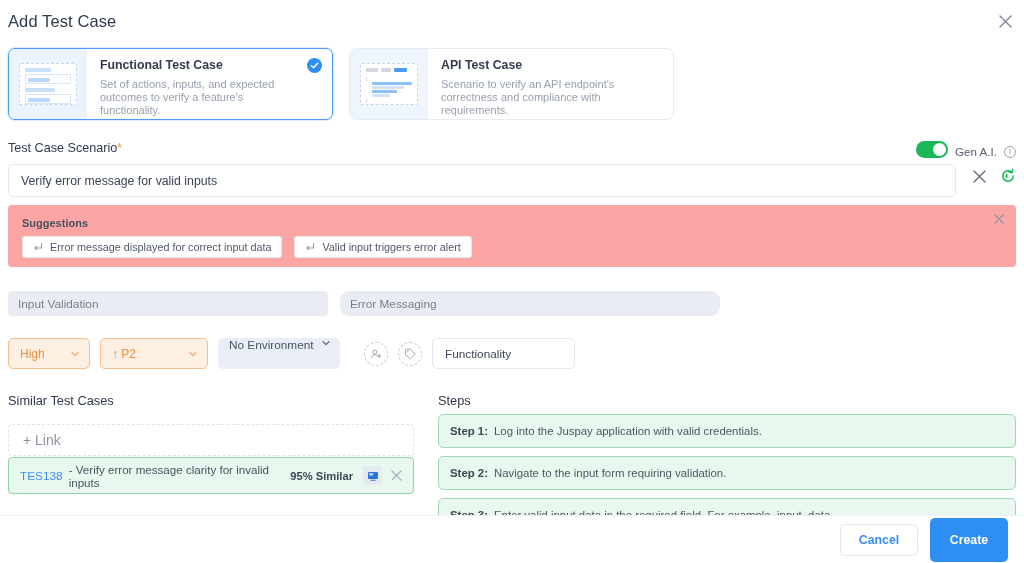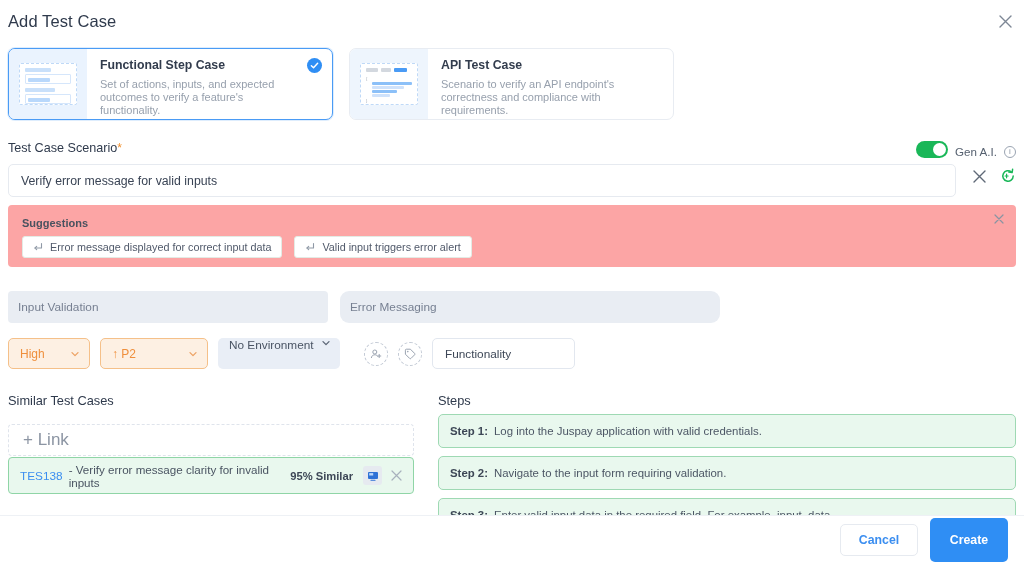--- a/index.html
+++ b/index.html
@@ -110,21 +110,21 @@
   .chip {
     height: 22px; background: #fff; border: 1px solid #e3ebe5; border-radius: 3px;
     display: flex; align-items: center; gap: 7px; padding: 0 10px;
     font-size: 10.8px; color: #50596a; cursor: pointer;
   }
   .chip-arrow { color: #8f99a6; display: flex; }
 
   
   .field-disabled {
     position: absolute; top: 291px; height: 25px; background: #e9edf3;
-    border-radius: 4px; display: flex; align-items: center; padding: 16px 10px;
+    border-radius: 4px; display: flex; align-items: center; padding: 9px 10px;
     font-size: 11.8px; color: #778092;
   }
   #field-input-validation { left: 8px; width: 320px; }
   #field-error-messaging { left: 340px; width: 380px; border-radius: 9px; }
 
   
   .meta-row { position: absolute; left: 8px; top: 338px; display: flex; align-items: center; gap: 10px; }
   .sel-orange {
     height: 31px; min-width: 82px; border: 1px solid #f5c089; background: #fdf0e3;
     border-radius: 5px; display: flex; align-items: center; justify-content: space-between;
@@ -145,21 +145,21 @@
     height: 31px; width: 143px; border: 1px solid #e2e7ef; border-radius: 5px; background: #fff;
     display: flex; align-items: center; padding: 0 12px; font-size: 11.8px; color: #3d4757;
   }
   .meta-spacer { width: 4px; }
 
   
   .sec-title-left { position: absolute; left: 8px; top: 393px; font-size: 12.8px; color: #2f3a4c; }
   .link-box {
     position: absolute; left: 8px; top: 424px; width: 406px; height: 32px;
     border: 1px dashed #dfe4ec; border-radius: 4px; background: #fff;
-    display: flex; align-items: center; padding: 0 14px; font-size: 17px; color: #8c95a3; cursor: pointer;
+    display: flex; align-items: center; padding: 0 14px; font-size: 14px; color: #8c95a3; cursor: pointer;
   }
   .similar-row {
     position: absolute; left: 8px; top: 457px; width: 406px; height: 37px;
     border: 1px solid #8fd5a6; border-radius: 4px; background: #e9f8ee;
     display: flex; align-items: center; padding: 0 11px; gap: 6px;
   }
   .sim-id { font-size: 11.8px; color: #3b8ef0; cursor: pointer; }
   .sim-title { font-size: 11.6px; color: #4a5462; flex: 1; }
   .sim-pct { font-size: 11.2px; font-weight: bold; color: #3d4756; margin-right: 4px; }
   .sim-preview {
@@ -214,21 +214,21 @@
     <div class="card selected">
       <div class="card-thumb">
         <div class="thumb-box">
           <div class="tb-lbl" style="width:26px"></div>
           <div class="tb-field"></div>
           <div class="tb-lbl" style="width:30px"></div>
           <div class="tb-field"></div>
         </div>
       </div>
       <div class="card-body">
-        <div class="card-title">Functional Step Case</div>
+        <div class="card-title">Functional Test Case</div>
         <div class="card-desc">Set of actions, inputs, and expected outcomes to verify a feature's functionality.</div>
         <div class="card-check">
           <svg width="9" height="9" viewBox="0 0 10 10">
               <path d="M1.5 5.2 L3.9 7.5 L8.5 2.4" stroke="#fff" stroke-width="1.6" fill="none" stroke-linecap="round" stroke-linejoin="round"></path>
             </svg>
         </div>
       </div>
     </div>
 
     <div class="card plain">

